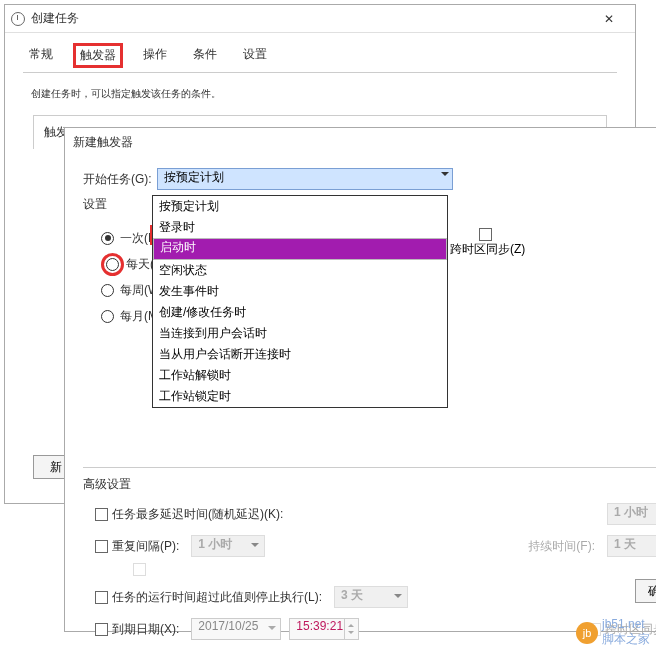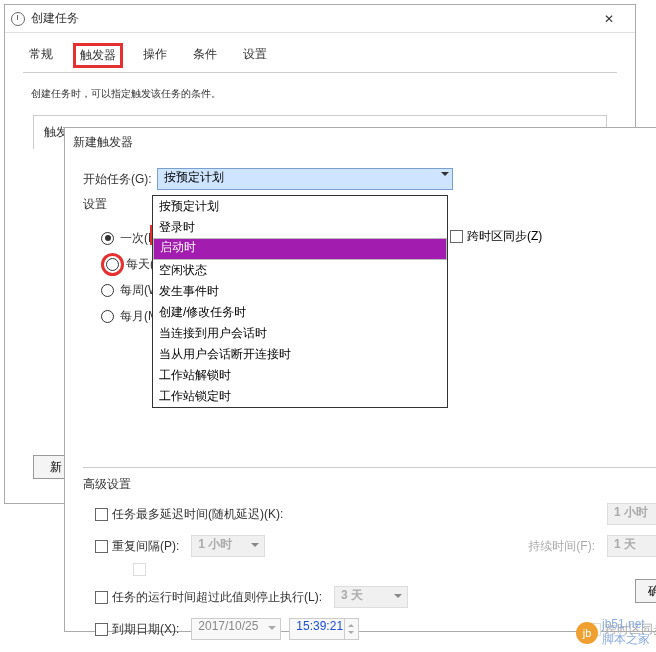--- a/index.html
+++ b/index.html
@@ -41,39 +41,39 @@
 
     .settings-group { margin-top: 6px; margin-left: 2px; padding: 6px 8px 130px 8px; }
     .radio-list { margin-left: 8px; }
     .radio-row { display: flex; align-items: center; height: 26px; }
     .radio { width: 13px; height: 13px; border: 1px solid #333; border-radius: 50%; margin-right: 6px; position: relative; background: #fff; cursor: default; }
     .radio.checked::after { content: ""; position: absolute; left: 2.5px; top: 2.5px; width: 6px; height: 6px; background: #333; border-radius: 50%; }
     .radio-hl { border: 3px solid #e53030; border-radius: 50%; padding: 2px; display: inline-flex; margin-right: 2px; }
     .radio-hl .radio { margin-right: 0; }
     .radio-label { color: #333; }
 
-    .sync-area { position: absolute; left: 450px; top: 228px; display: flex; align-items: center; }
+    .sync-area { position: absolute; left: 450px; top: 228px; display: flex; align-items: center; flex-direction: column; }
     .chk { width: 13px; height: 13px; border: 1px solid #666; background: #fff; margin-right: 4px; display: inline-flex; align-items: center; justify-content: center; cursor: default; }
 
     hr.sep { border: none; border-top: 1px solid #ccc; margin: 8px 0; }
     .adv-title { color: #333; margin: 6px 0 10px 0; }
     .adv-row { display: flex; align-items: center; margin-bottom: 10px; padding-left: 12px; }
     .adv-row .chk { flex: 0 0 auto; }
     .adv-lbl { color: #333; margin-right: 12px; }
     .dis { color: #aaa; }
     .sel { height: 22px; border: 1px solid #bbb; background: #fff; padding: 0 18px 0 6px; position: relative; min-width: 74px; color: #999; cursor: default; }
     .sel .arrow { position: absolute; right: 5px; top: 7px; border: 4px solid transparent; border-top-color: #888; }
     .sel.dis { background: #f0f0f0; color: #aaa; border-color: #ddd; font-weight: bold; }
 
     .indent-note { padding-left: 50px; color: #aaa; margin-top: -4px; margin-bottom: 10px; display: flex; align-items: center; }
     .indent-note .chk { border-color: #bbb; }
 
     .date-input { height: 22px; border: 1px solid #ccc; padding: 0 16px 0 6px; margin-right: 8px; position: relative; color: #888; background: #f8f8f8; min-width: 90px; cursor: default; }
     .date-input .arrow { position: absolute; right: 4px; top: 7px; border: 4px solid transparent; border-top-color: #aaa; }
-    .time-input { height: 22px; border: 1px solid #ccc; padding: 0 14px 0 6px; position: relative; color: #1d4ed8; background: #f8f8f8; min-width: 70px; cursor: default; }
+    .time-input { height: 22px; border: 1px solid #ccc; padding: 0 14px 0 6px; position: relative; color: #be185d; background: #f8f8f8; min-width: 70px; cursor: default; }
     .spinner { position: absolute; right: 0; top: 0; width: 14px; height: 100%; border-left: 1px solid #ccc; }
     .spinner::before, .spinner::after { content: ""; position: absolute; left: 3px; border: 3px solid transparent; }
     .spinner::before { top: 2px; border-bottom-color: #aaa; }
     .spinner::after { bottom: 2px; border-top-color: #aaa; }
 
     .btnbar { position: absolute; right: 14px; bottom: 28px; display: flex; gap: 10px; margin-left: 32px; }
     .btn { height: 24px; min-width: 46px; border: 1px solid #999; background: #f4f4f4; padding: 0 12px; display: flex; align-items: center; justify-content: center; cursor: default; }
 
     .newbtn { position: absolute; left: 28px; top: 450px; }
 

